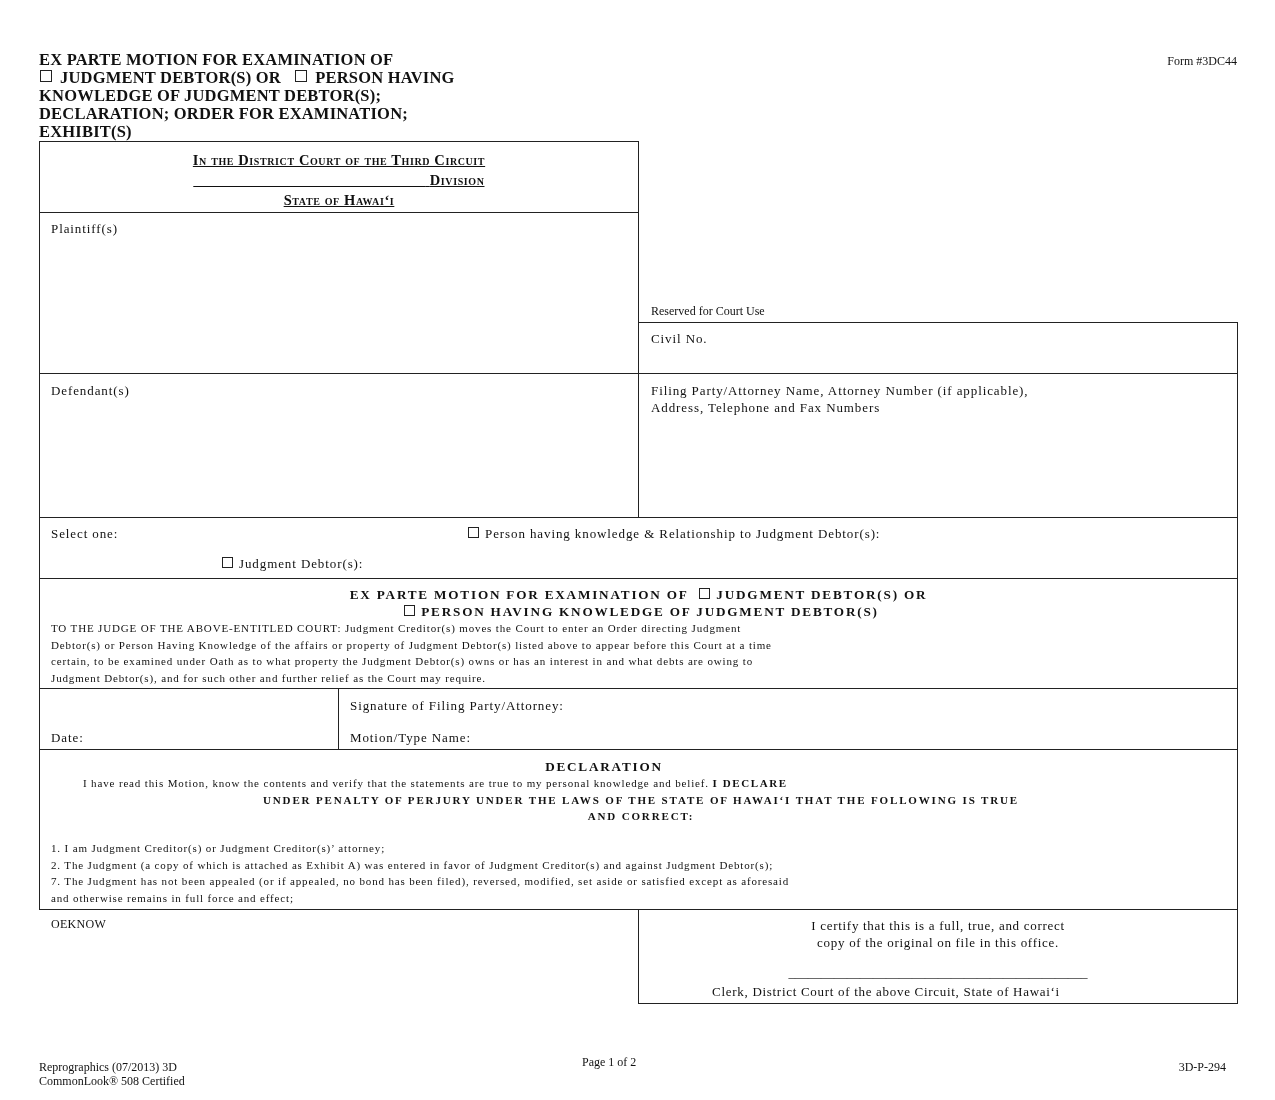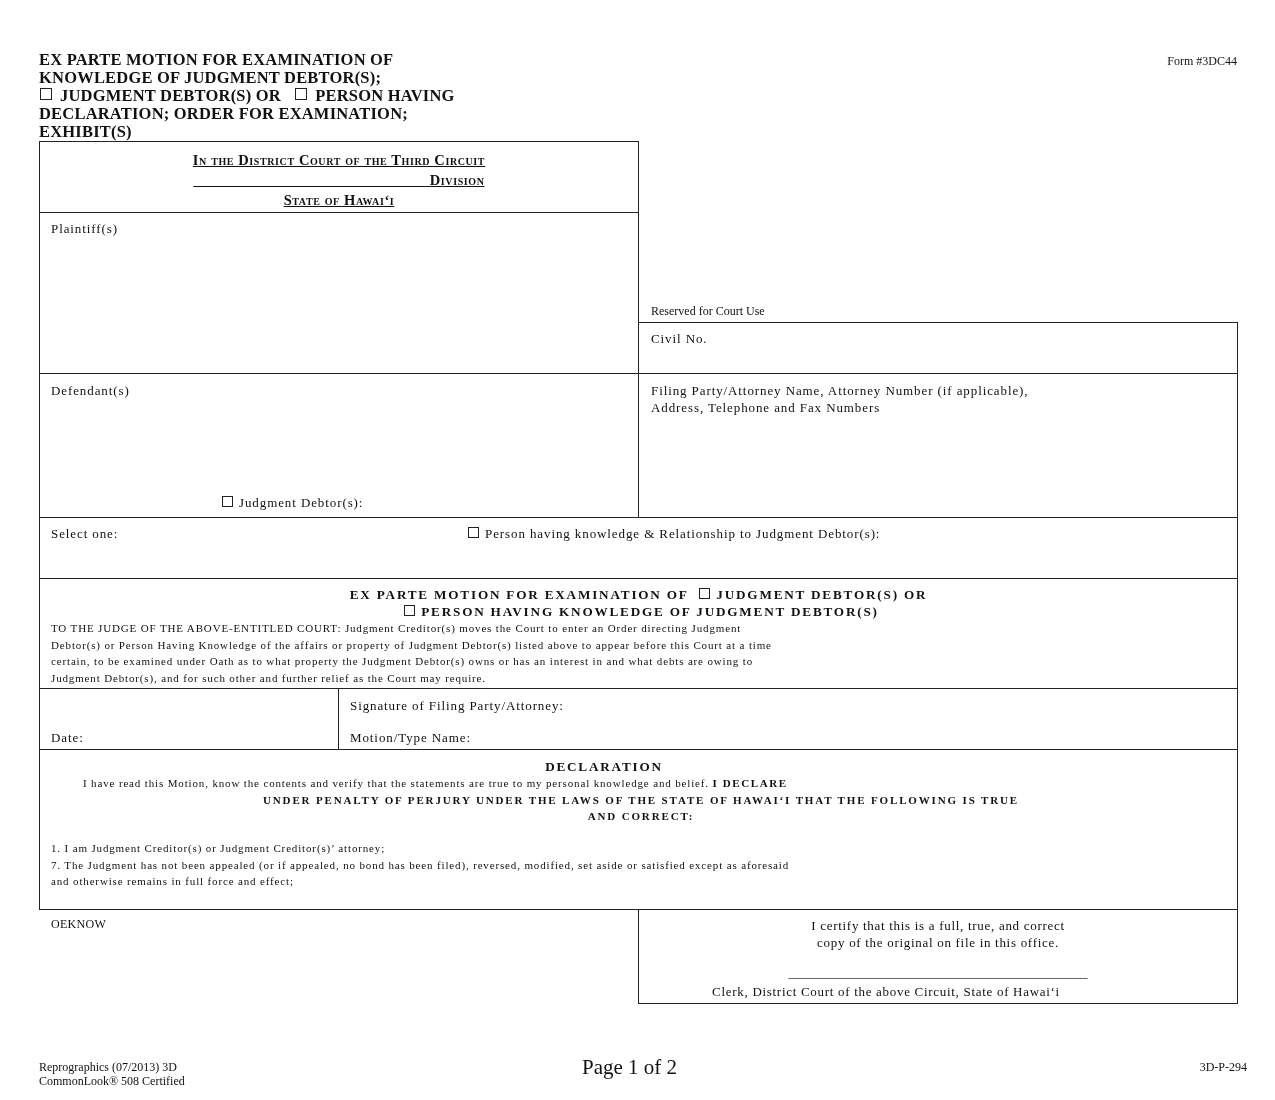--- a/index.html
+++ b/index.html
@@ -30,25 +30,25 @@
   .title .cb { width: 10px; height: 10px; border: 1.3px solid #222; margin: 0 8px 0 1px; vertical-align: 1px; }
   .para { font-size: 11px; letter-spacing: 0.85px; line-height: 16.5px; }
   .hdr { font-weight: bold; font-size: 13.2px; letter-spacing: 1.8px; line-height: 17px; text-align: center; }
   .hdr .cb { vertical-align: 0px; margin: 0 6px; }
 </style>
 </head>
 <body>
 
 <div class="abs title">
   <div>EX PARTE MOTION FOR EXAMINATION OF</div>
-  <div>KNOWLEDGE OF JUDGMENT DEBTOR(S);</div>
   <div>
     <span class="cb"></span><span>JUDGMENT DEBTOR(S) OR</span>
     <span class="cb" style="margin-left:10px"></span><span>PERSON HAVING</span>
   </div>
+  <div>KNOWLEDGE OF JUDGMENT DEBTOR(S);</div>
   <div>DECLARATION; ORDER FOR EXAMINATION;</div>
   <div>EXHIBIT(S)</div>
 </div>
 <div class="abs formno">Form #3DC44</div>
 
 <div class="box court">
   <div>In the District Court of the Third Circuit</div>
   <div>
     <span style="font-weight:normal;letter-spacing:0">________________________________</span>
     <span>Division</span>
@@ -70,21 +70,21 @@
 <div class="abs" style="left:740px; top:328px; width:490px; height:40px;"></div>
 <div class="abs lbl" style="left:651px; top:383px; line-height:16.5px;">
   <div>Filing Party/Attorney Name, Attorney Number (if applicable),</div>
   <div>Address, Telephone and Fax Numbers</div>
 </div>
 <div class="abs" style="left:645px; top:420px; width:585px; height:92px;"></div>
 
 <div class="box" style="left:39px; top:517px; width:1199px; height:393px;"></div>
 
 <div class="abs lbl" style="left:51px; top:526px;">Select one:</div>
-<div class="abs lbl" style="left:222px; top:495px;text-align:center;">
+<div class="abs lbl" style="left:222px; top:556px;text-align:center;">
   <span class="cb"></span><span>Judgment Debtor(s):</span>
 </div>
 <div class="abs lbl" style="left:468px; top:526px;">
   <span class="cb"></span><span>Person having knowledge &amp; Relationship to Judgment Debtor(s):</span>
 </div>
 <div class="abs" style="left:45px; top:545px; width:1185px; height:28px;"></div>
 
 <div class="hline" style="left:39px; top:578px; width:1199px;"></div>
 
 <div class="abs hdr" style="left:39px; top:586px; width:1199px;">
@@ -119,31 +119,32 @@
 <div class="abs para" style="left:51px; top:775px; width:1180px; white-space:nowrap;">
   <div style="padding-left:32px;">
     <span>I have read this Motion, know the contents and verify that the statements are true to my personal knowledge and belief.</span>
     <span class="bold" style="letter-spacing:1.6px">I DECLARE</span>
   </div>
   <div class="bold" style="letter-spacing:1.85px">UNDER PENALTY OF PERJURY UNDER THE LAWS OF THE STATE OF HAWAI‘I THAT THE FOLLOWING IS TRUE</div>
   <div class="bold" style="letter-spacing:1.85px">AND CORRECT:</div>
 </div>
 <div class="abs para" style="left:51px; top:840px; width:1180px; white-space:nowrap;">
   <div>1. I am Judgment Creditor(s) or Judgment Creditor(s)’ attorney;</div>
+  <div>2. The Judgment (a copy of which is attached as Exhibit A) was entered in favor of Judgment Creditor(s) and against Judgment Debtor(s);</div>
   <div>7. The Judgment has not been appealed (or if appealed, no bond has been filed), reversed, modified, set aside or satisfied except as aforesaid</div>
   <div>and otherwise remains in full force and effect;</div>
 </div>
 
 <div class="abs small" style="left:51px; top:917px; letter-spacing:0.3px;">OEKNOW</div>
 <div class="box" style="left:638px; top:909px; width:600px; height:95px;"></div>
 <div class="abs lbl center" style="left:638px; top:918px; width:600px; line-height:16.5px; letter-spacing:0.7px;">
   <div>I certify that this is a full, true, and correct</div>
   <div>copy of the original on file in this office.</div>
 </div>
 <div class="abs lbl center" style="left:638px; top:965px; width:600px; letter-spacing:0;">______________________________________________</div>
 <div class="abs lbl center" style="left:638px; top:984px; width:496px; letter-spacing:0.7px;">Clerk, District Court of the above Circuit, State of Hawai‘i</div>
 
 <div class="abs small" style="left:39px; top:1060px; line-height:14px;">
   <div>Reprographics (07/2013) 3D</div>
   <div>CommonLook® 508 Certified</div>
 </div>
-<div class="abs" style="left:582px; top:1055px; font-size:21px;text-align:center;">Page 1 of 2</div>
-<div class="abs small" style="right:28px; top:1060px;">3D-P-294</div>
+<div class="abs" style="left:582px; top:1055px; font-size:12px;text-align:center;">Page 1 of 2</div>
+<div class="abs small" style="right:49px; top:1060px;">3D-P-294</div>
 
 </body></html>

